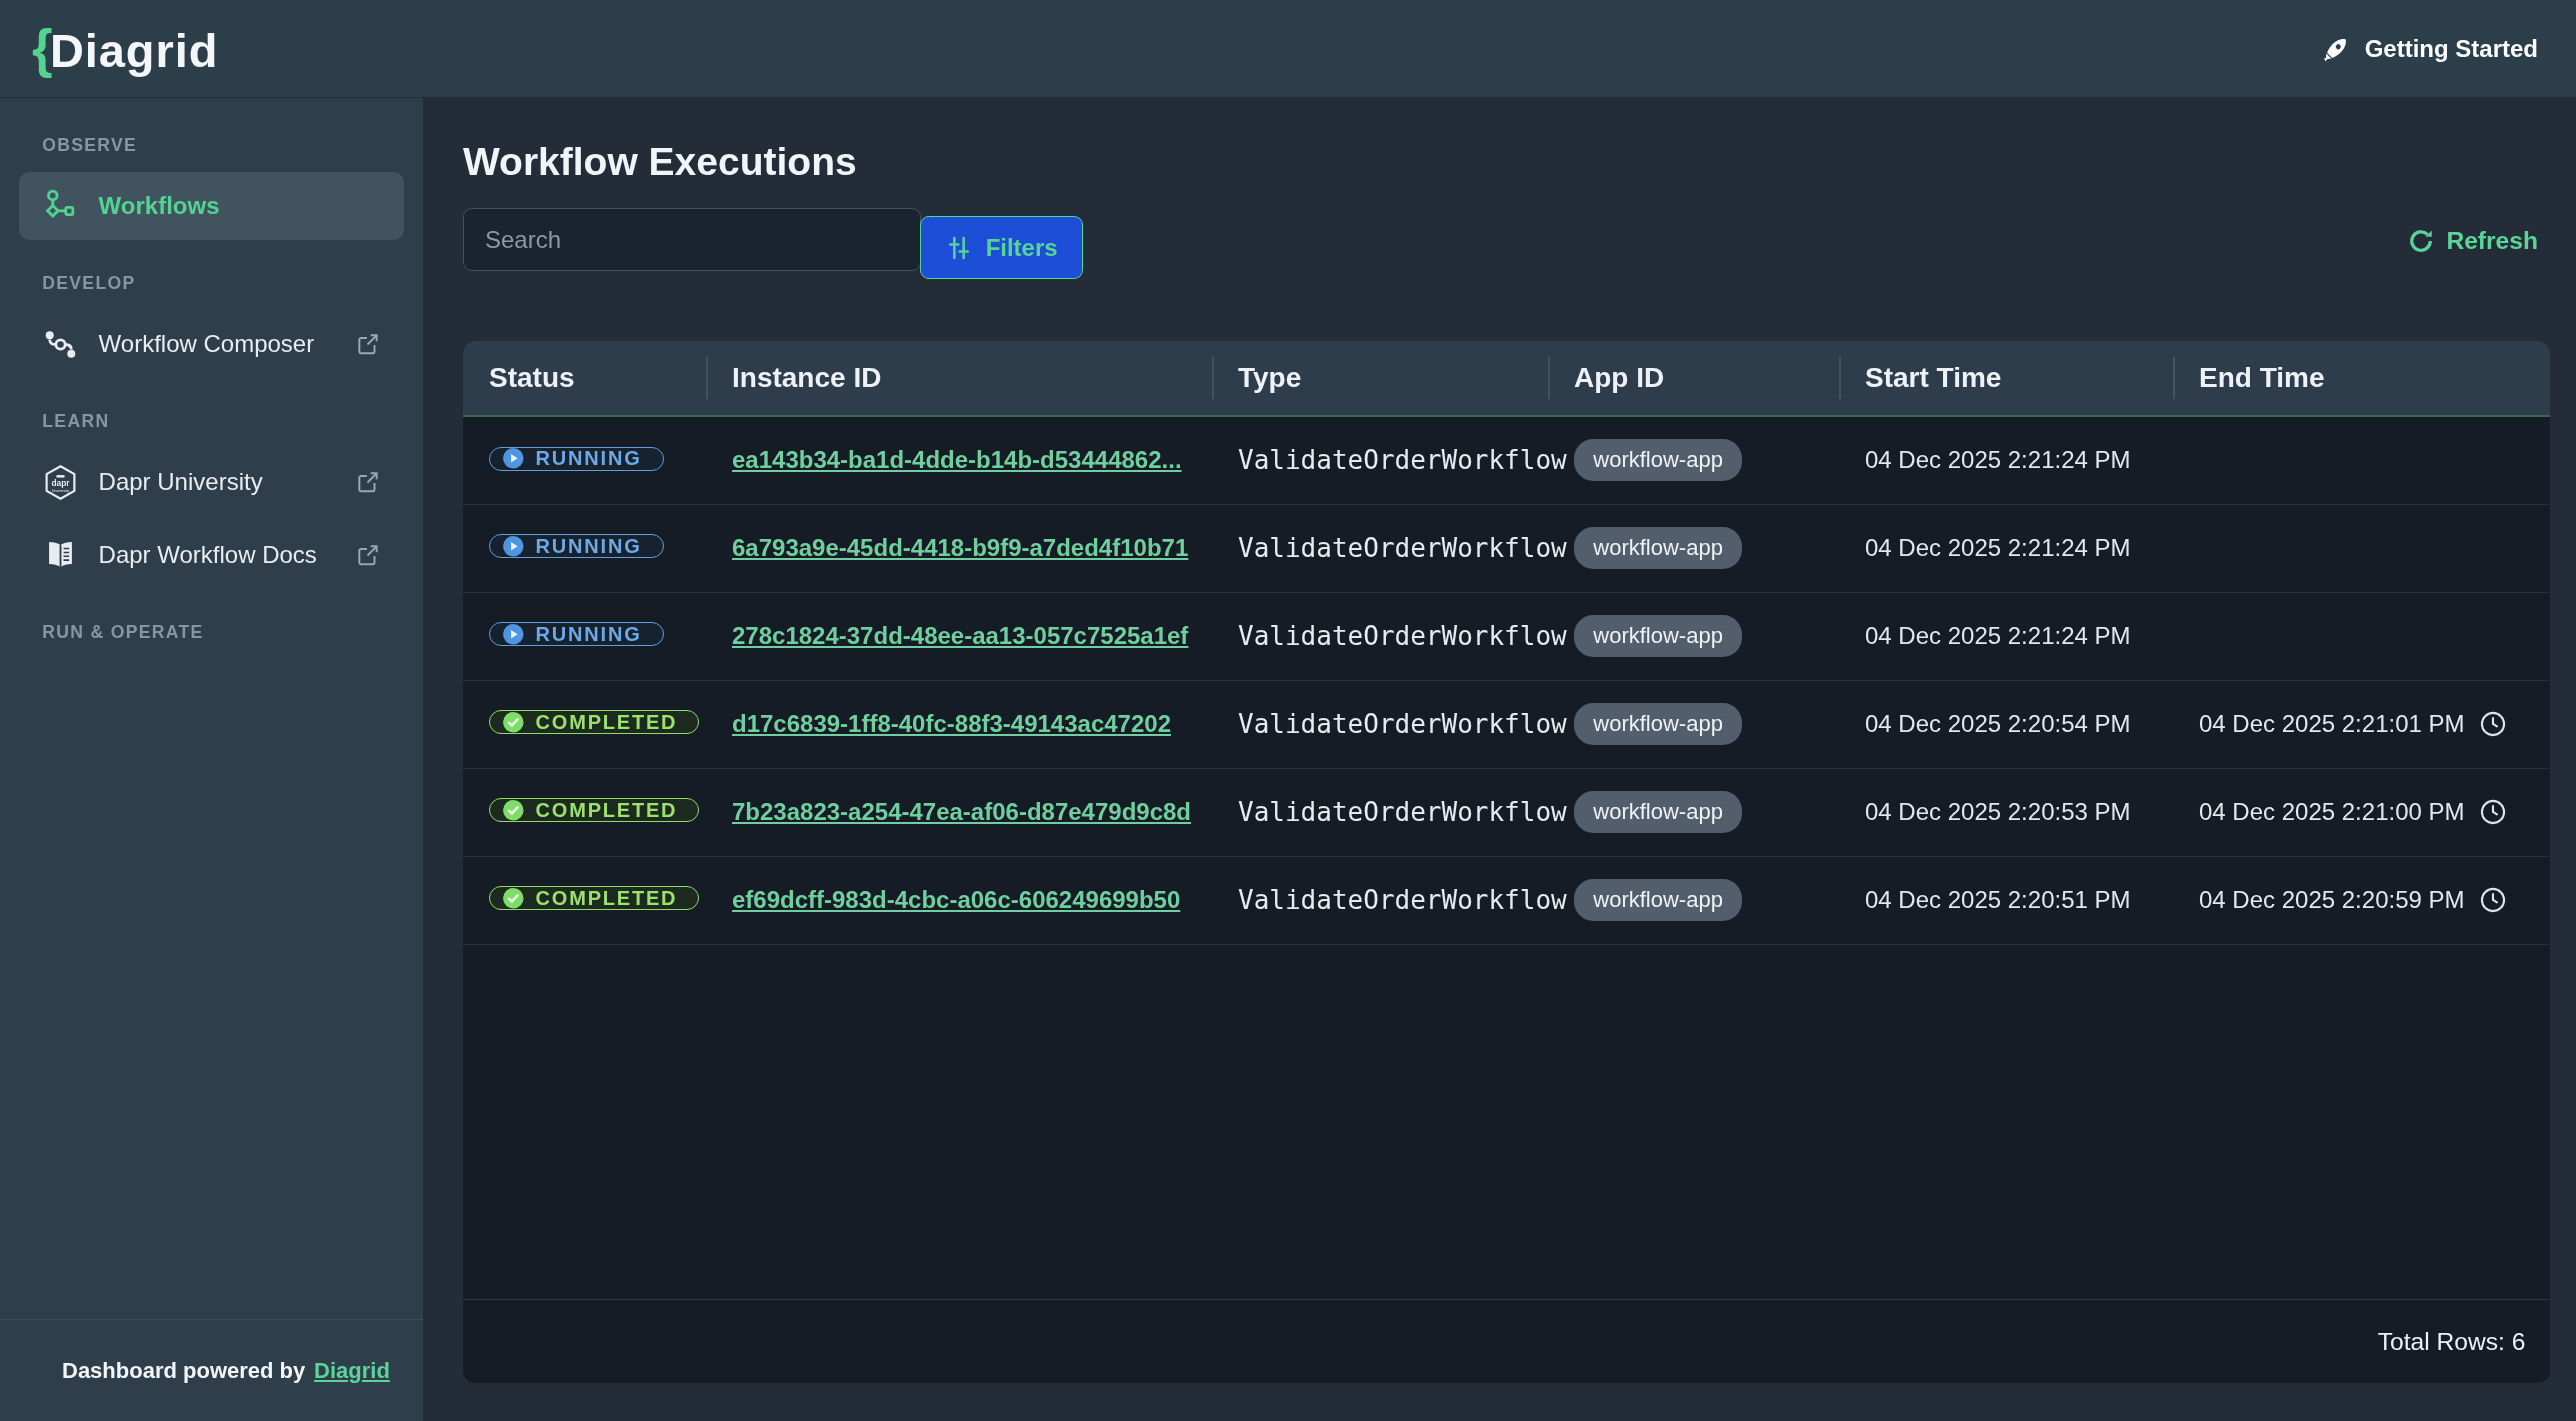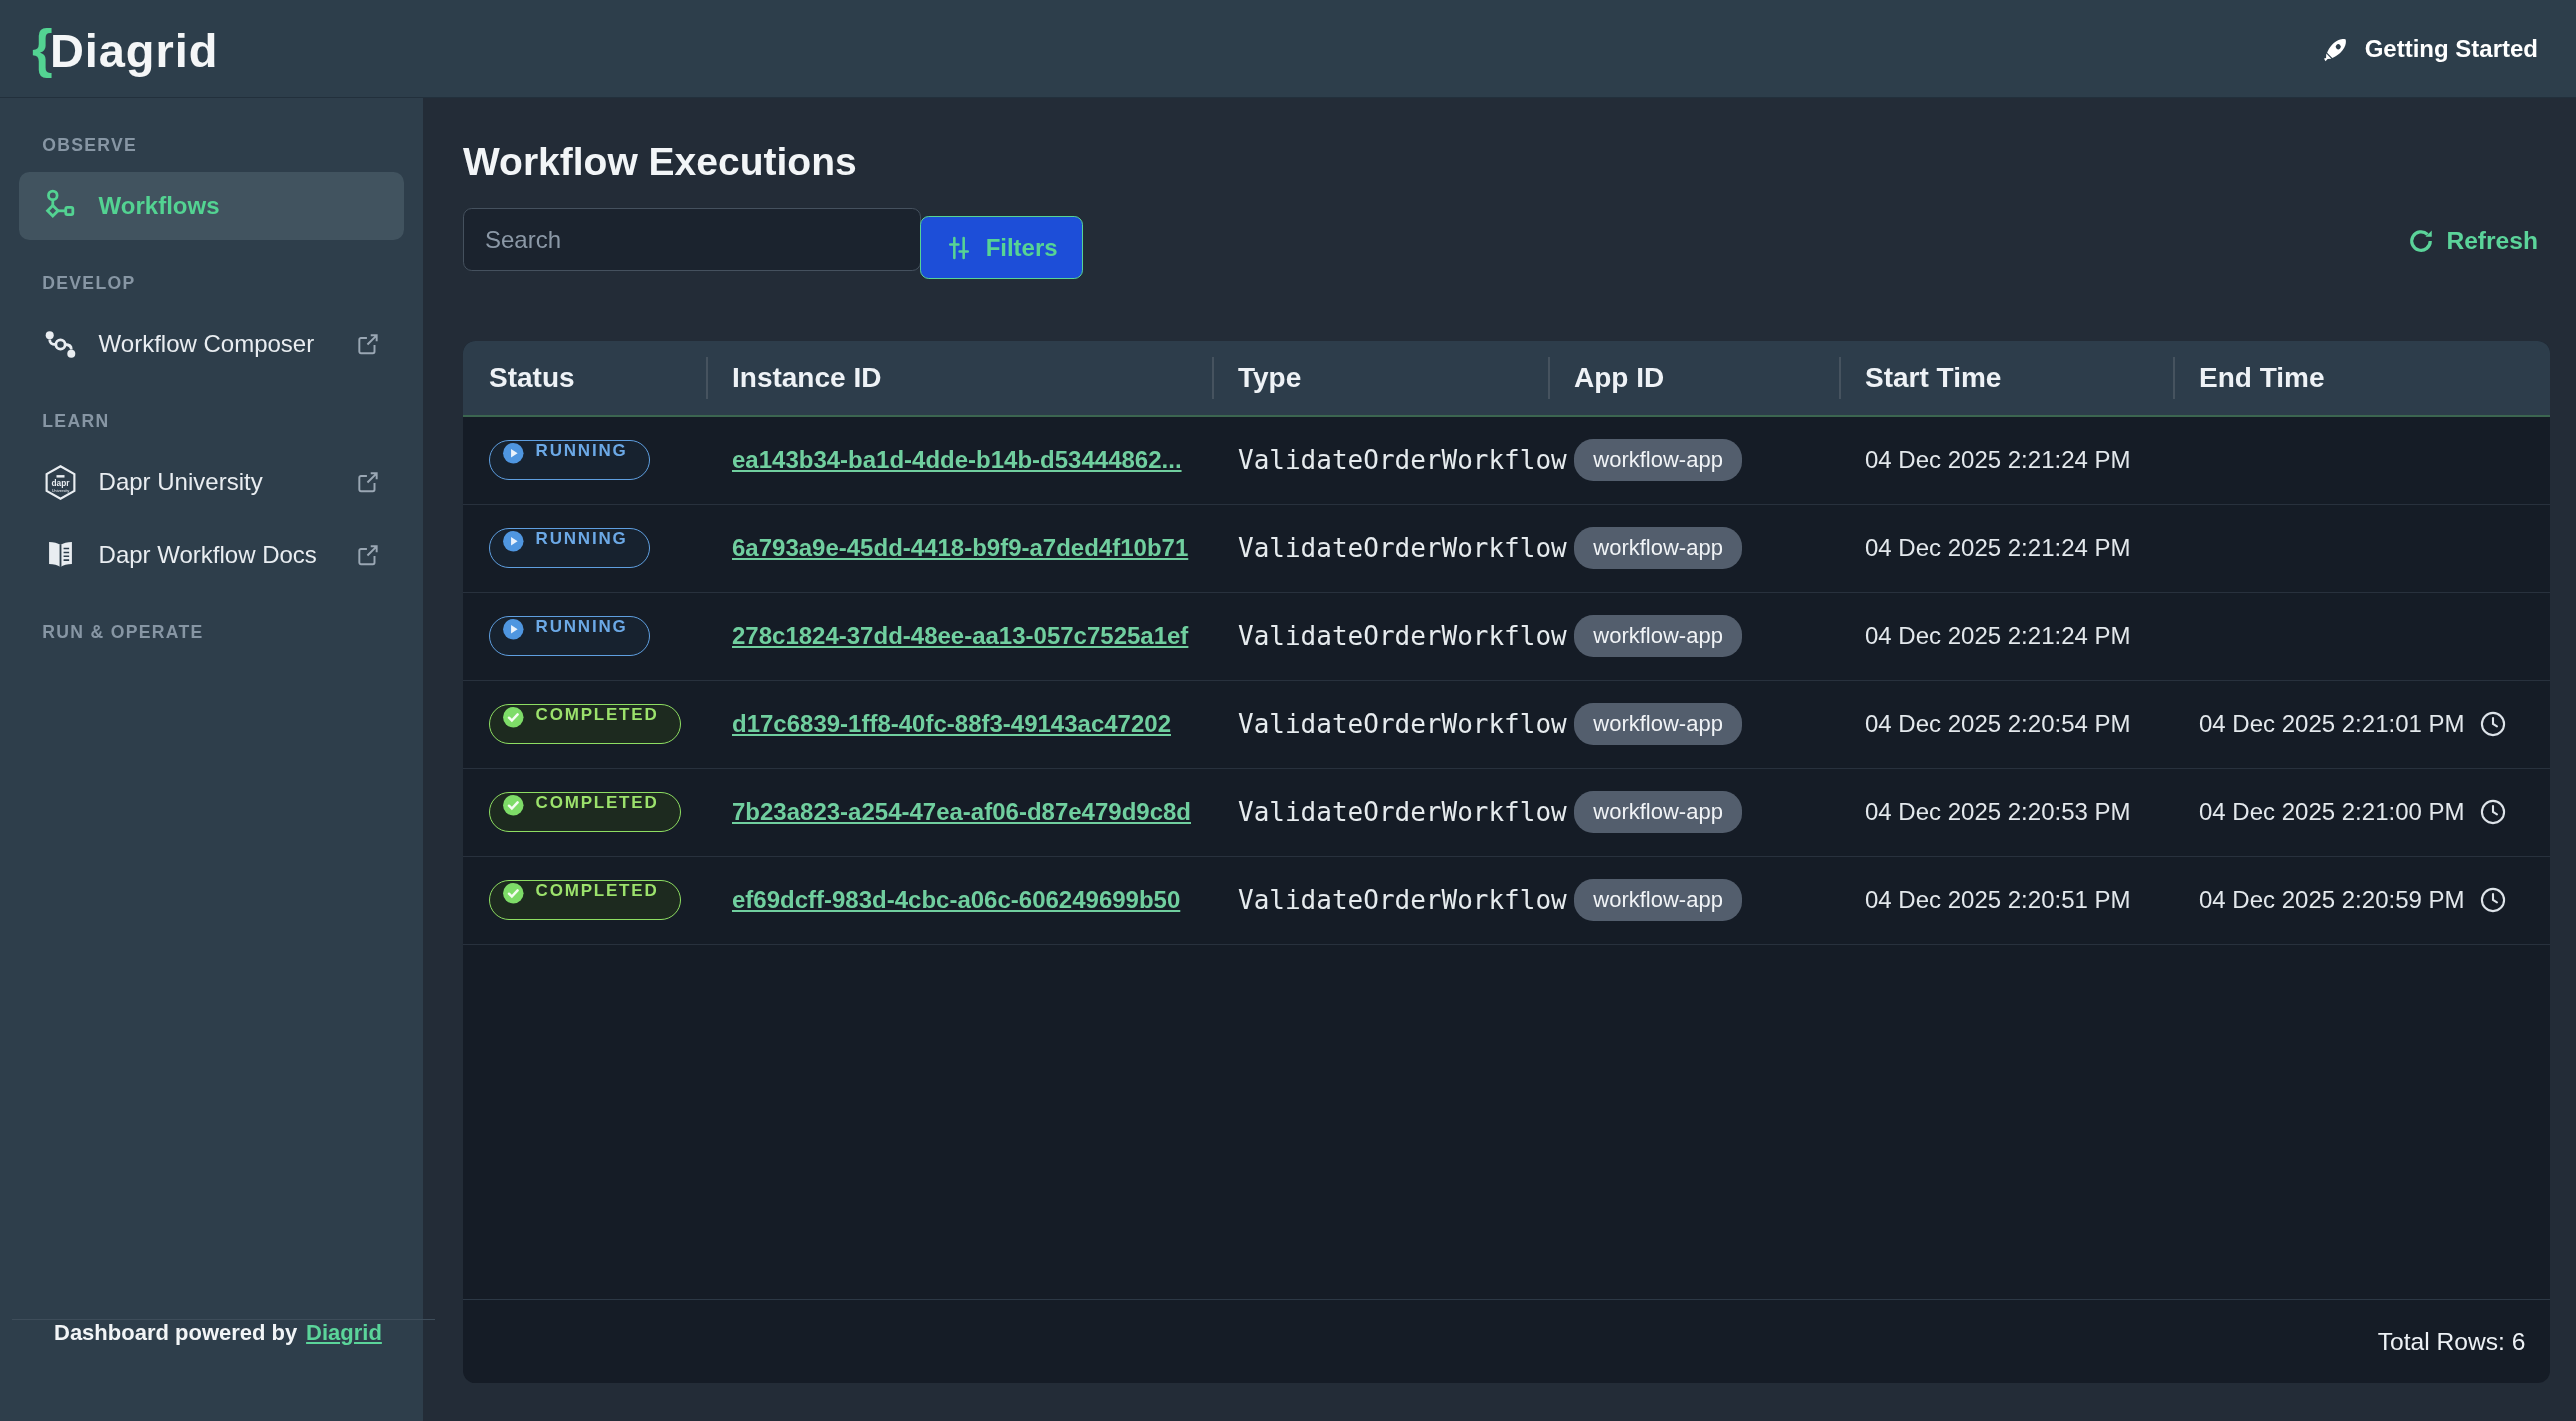--- a/index.html
+++ b/index.html
@@ -35,23 +35,23 @@
   }
   .section-label:first-child { margin-top: 7px; }
   .side-item {
     height: 68px; display: flex; align-items: center; gap: 19.3px;
     padding: 0 23px; border-radius: 10.5px; font-size: 24px; color: #e9edf1;
     cursor: pointer; margin-bottom: 5.3px;
   }
   .side-item.active { background: #41535f; color: #53d392; font-weight: bold; }
   .side-item .ext { margin-left: auto; }
   .sidebar-footer {
-    position: absolute; left: 12px; bottom: 0; width: 423px; height: 103px;
-    border-top: 0.9px solid #3e4d5a; display: flex; align-items: flex-start;
-    padding-left: 42px; font-size: 22px; font-weight: bold; color: #f2f5f7;
+    position: absolute; left: 0; bottom: 0; width: 423px; height: 103px;
+    border-top: 0.9px solid #3e4d5a; display: flex; align-items: center;
+    padding-left: 62px; font-size: 22px; font-weight: bold; color: #f2f5f7;
   }
   .sidebar-footer a { color: #5bd49a; text-decoration: underline; margin-left: 8.8px; cursor: pointer; }
 
   
   .main-title { position: absolute; left: 463px; top: 140px; font-size: 39px; font-weight: bold; color: #f2f5f7; }
   .search-input {
     position: absolute; left: 463px; top: 208px; width: 458px; height: 63px;
     background: #1b232e; border: 0.9px solid #45515e; border-radius: 8.8px;
     color: #e9edf1; font-size: 24px; padding: 0 21px; outline: none;
     font-family: "Liberation Sans", sans-serif;
@@ -82,22 +82,22 @@
     padding: 0 0 0 26px; position: relative; border-bottom: 2.6px solid #3c6650;
     cursor: pointer;
   }
   thead th:not(:first-child)::before {
     content: ""; position: absolute; left: 0; top: 16px; bottom: 16px; width: 1.8px; background: #46535f;
   }
   tbody tr { height: 88px; border-bottom: 0.9px solid #28313d; }
   tbody td { padding-left: 26px; vertical-align: middle; }
 
   .badge {
-    display: inline-flex; align-items: flex-start; gap: 10.5px; height: 40px;
-    padding: 0 21px 0 10.5px; border-radius: 20px; font-size: 17px; font-weight: bold;
+    display: inline-flex; align-items: center; gap: 10.5px; height: 24px;
+    padding: 0 21px 0 10.5px; border-radius: 20px; font-size: 20px; font-weight: bold;
     letter-spacing: 1.8px;
   }
   .badge.running { border: 1.8px solid #5f9fe0; color: #6ca9e6; background: #17222f; }
   .badge.completed { border: 1.8px solid #8ede62; color: #9ce26c; background: #1d2a1f; }
 
   .id-link { color: #70cf9f; font-size: 24px; font-weight: bold; text-decoration: underline;
     cursor: pointer; white-space: nowrap; }
   .type-text { font-family: "DejaVu Sans Mono", "Liberation Mono", monospace; font-size: 26px; color: #e6ebee; }
   .chip { display: inline-block; background: #535e6d; color: #f0f3f6; font-size: 22px;
     padding: 8px 19.3px; border-radius: 19.3px; }

